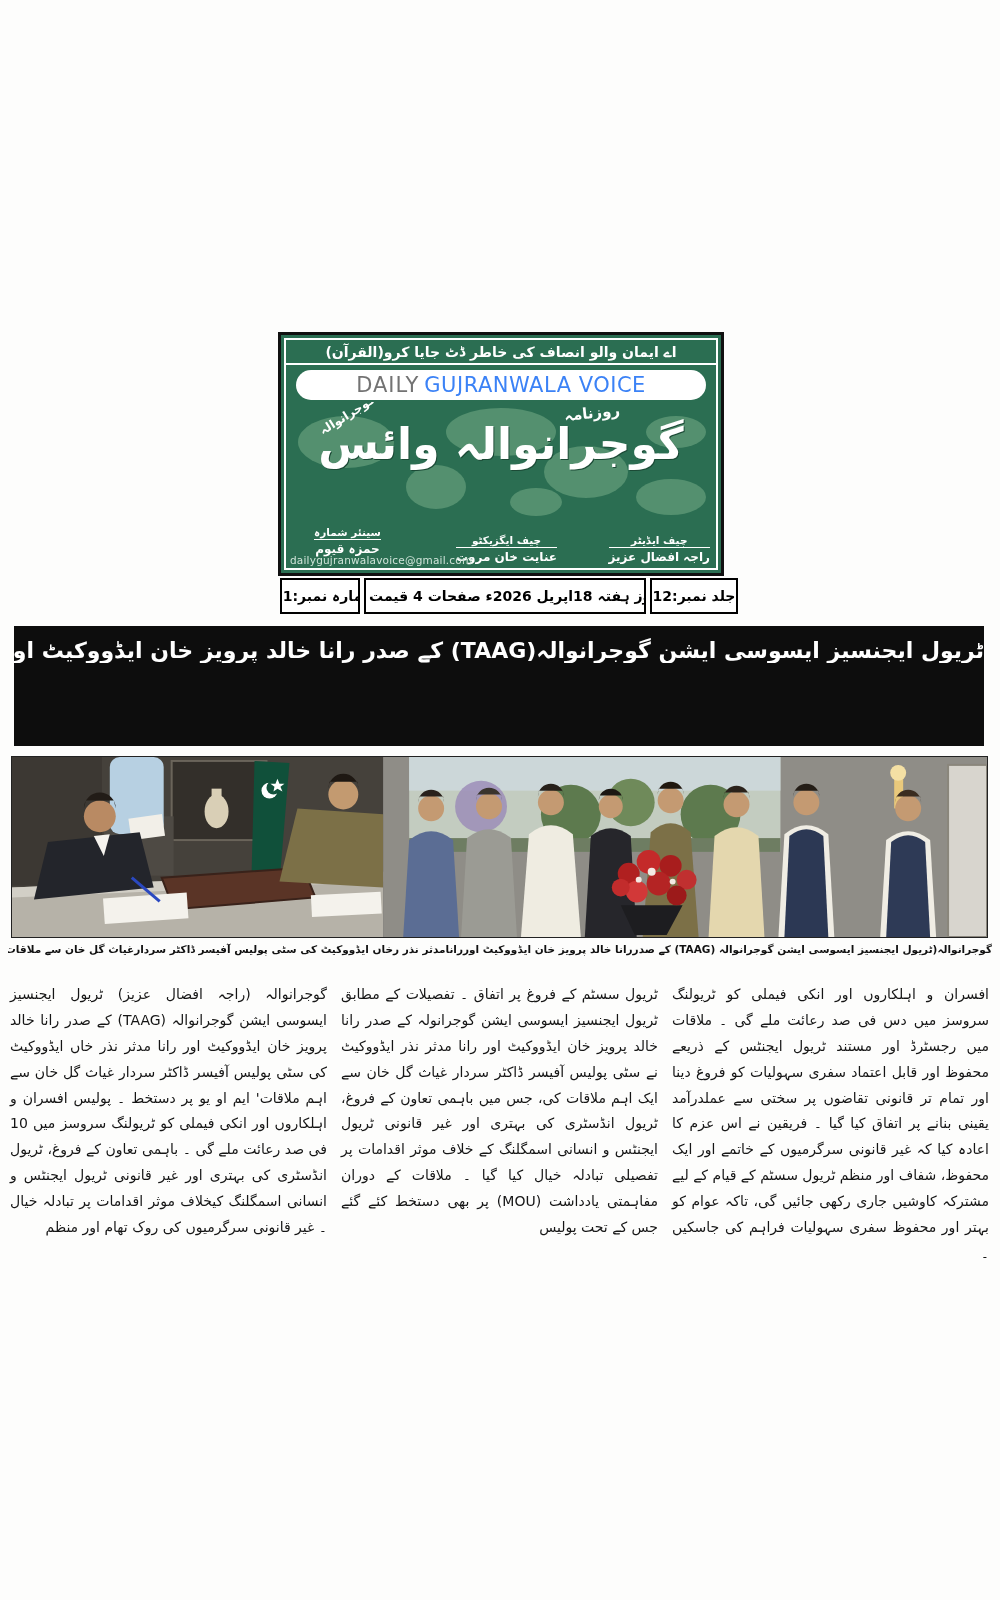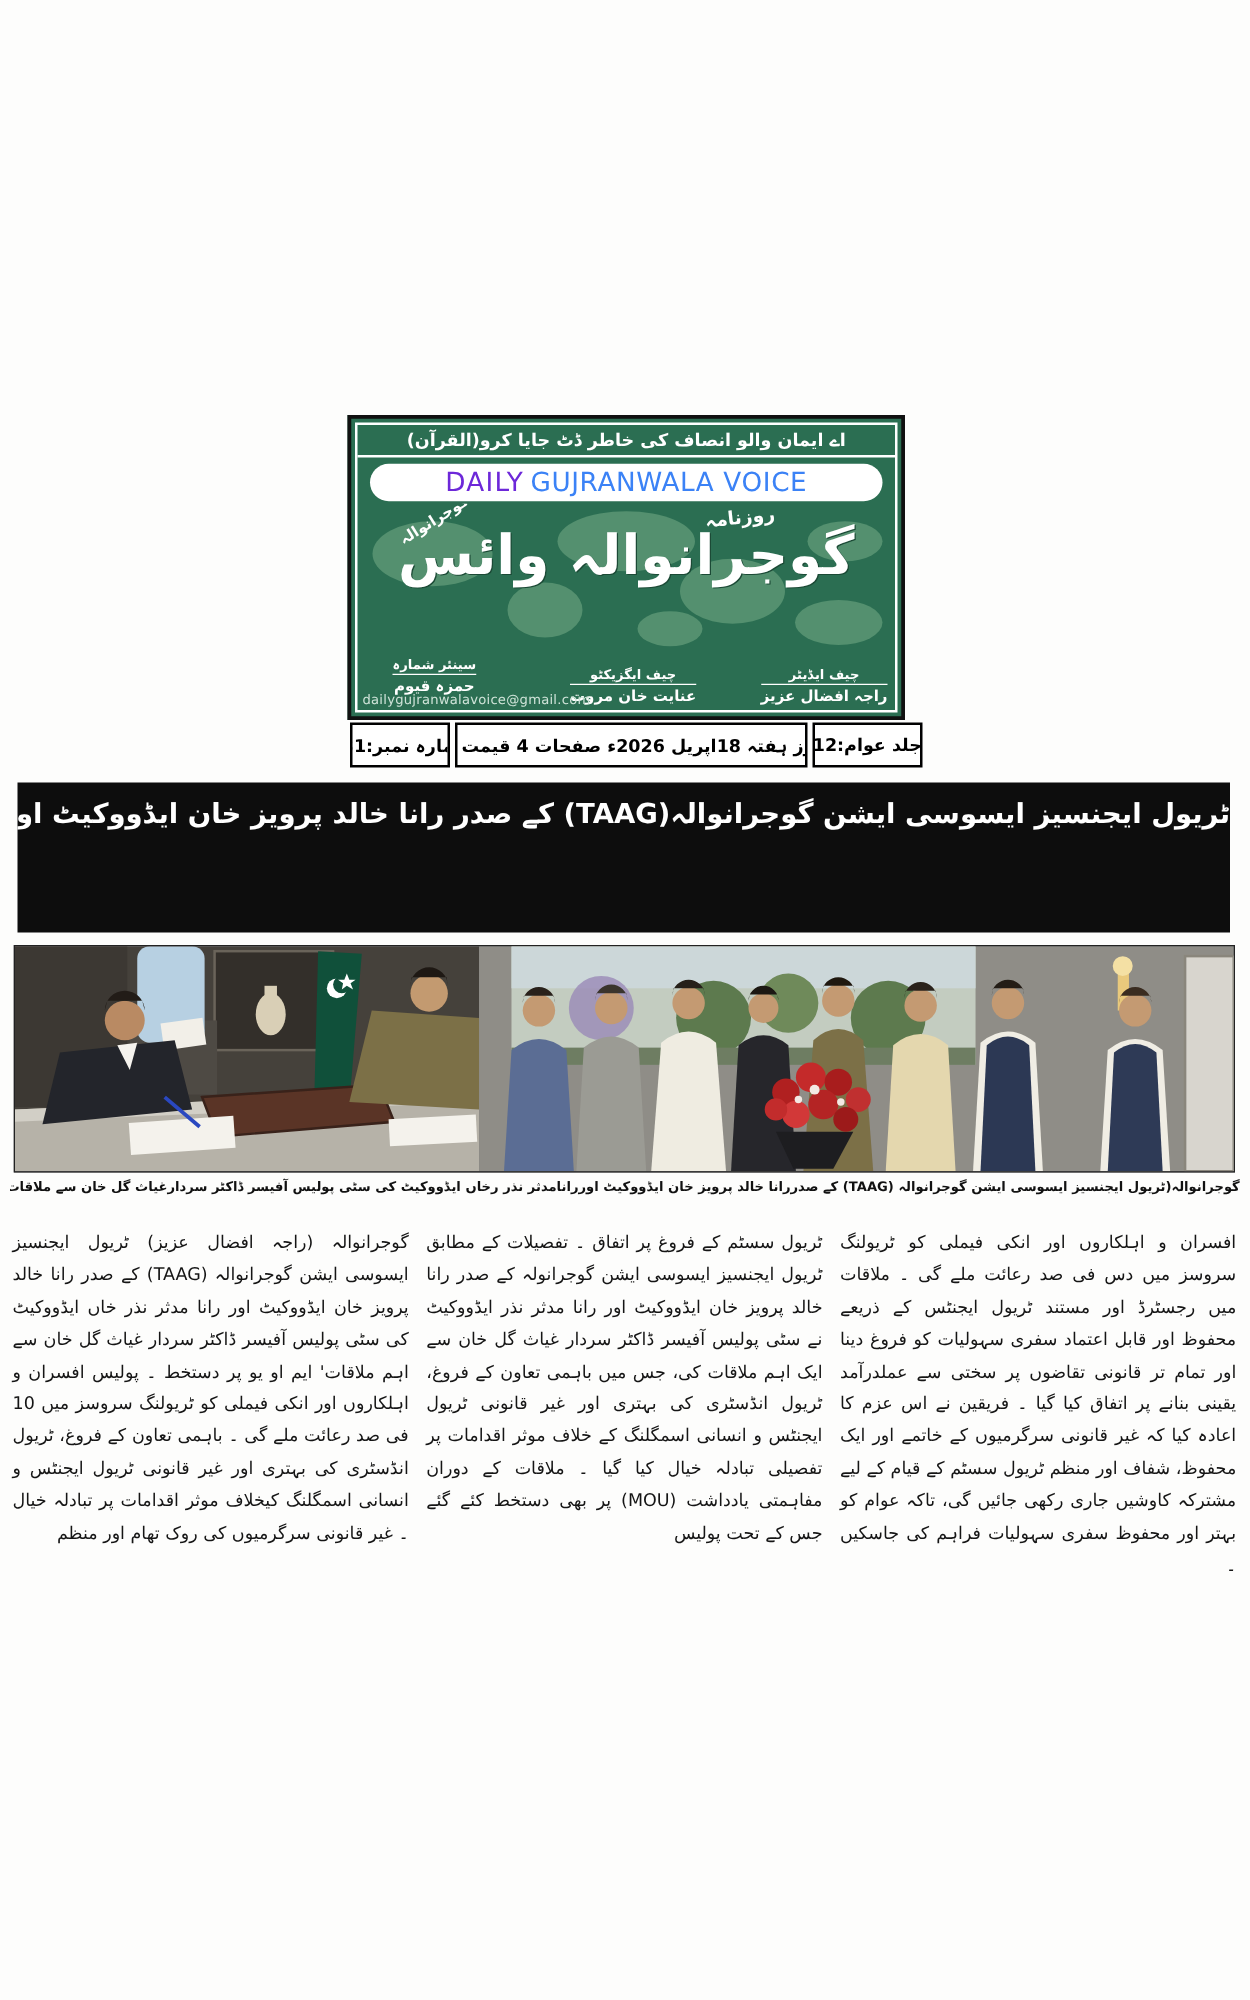--- a/index.html
+++ b/index.html
@@ -7,21 +7,21 @@
         font-family:"DejaVu Sans", sans-serif;overflow:hidden;}
   
   .masthead{position:absolute;left:278px;top:332px;width:446px;height:244px;
             background:#2b6e52;border:3px solid #111;box-sizing:border-box;padding:3px;}
   .masthead-inner{border:2px solid #fff;height:100%;box-sizing:border-box;position:relative;
                   display:flex;flex-direction:column;}
   .motto{direction:rtl;color:#fff;font-weight:bold;font-size:14px;text-align:center;
          padding:4px 6px 3px;border-bottom:2px solid #fff;white-space:nowrap;overflow:hidden;}
   .title-box{background:#fff;border-radius:16px;margin:5px 10px 2px;padding:3px 8px;
              text-align:center;white-space:nowrap;overflow:hidden;}
-  .title-daily{color:#6d28d9;font-size:21px;letter-spacing:1px;font-weight:normal;}
+  .title-daily{color:#737373;font-size:21px;letter-spacing:1px;font-weight:normal;}
   .title-rest{color:#3b82f6;font-size:21px;font-weight:normal;letter-spacing:.5px;}
   .logo-area{position:relative;flex:1;overflow:hidden;}
   .logo-map{position:absolute;inset:0;}
   .logo-calli{position:absolute;left:0;right:0;top:18px;text-align:center;direction:rtl;
               color:#fff;font-weight:bold;font-size:44px;line-height:1.1;text-shadow:1px 1px 0 #1c4a36;
               white-space:nowrap;}
   .roznama{position:absolute;top:2px;right:96px;direction:rtl;color:#fff;font-weight:bold;
            font-size:15px;transform:rotate(-6deg);}
   .side-label{position:absolute;top:6px;left:30px;direction:rtl;color:#fff;font-weight:bold;
               font-size:12px;transform:rotate(-32deg);}
@@ -101,21 +101,21 @@
           <div class="name">راجہ افضال عزیز</div>
         </div>
         <div class="email">dailygujranwalavoice@gmail.com</div>
       </div>
     </div>
   </div>
 
   <div class="dateline">
     <div class="dl-box dl-issue">شمارہ نمبر:631</div>
     <div class="dl-box dl-date">بروز ہفتہ 18اپریل 2026ء صفحات 4 قیمت 10</div>
-    <div class="dl-box dl-volume">جلد عوام:12</div>
+    <div class="dl-box dl-volume">جلد نمبر:12</div>
   </div>
 
   <div class="headline">
     <div class="hl1">ٹریول ایجنسیز ایسوسی ایشن گوجرانوالہ(TAAG) کے صدر رانا خالد پرویز خان ایڈووکیٹ اوررانامدثر نذر خاں</div>
   </div>
 
   <div class="photo">
     <svg viewBox="0 0 977 182" preserveAspectRatio="none">
 
       <g>

